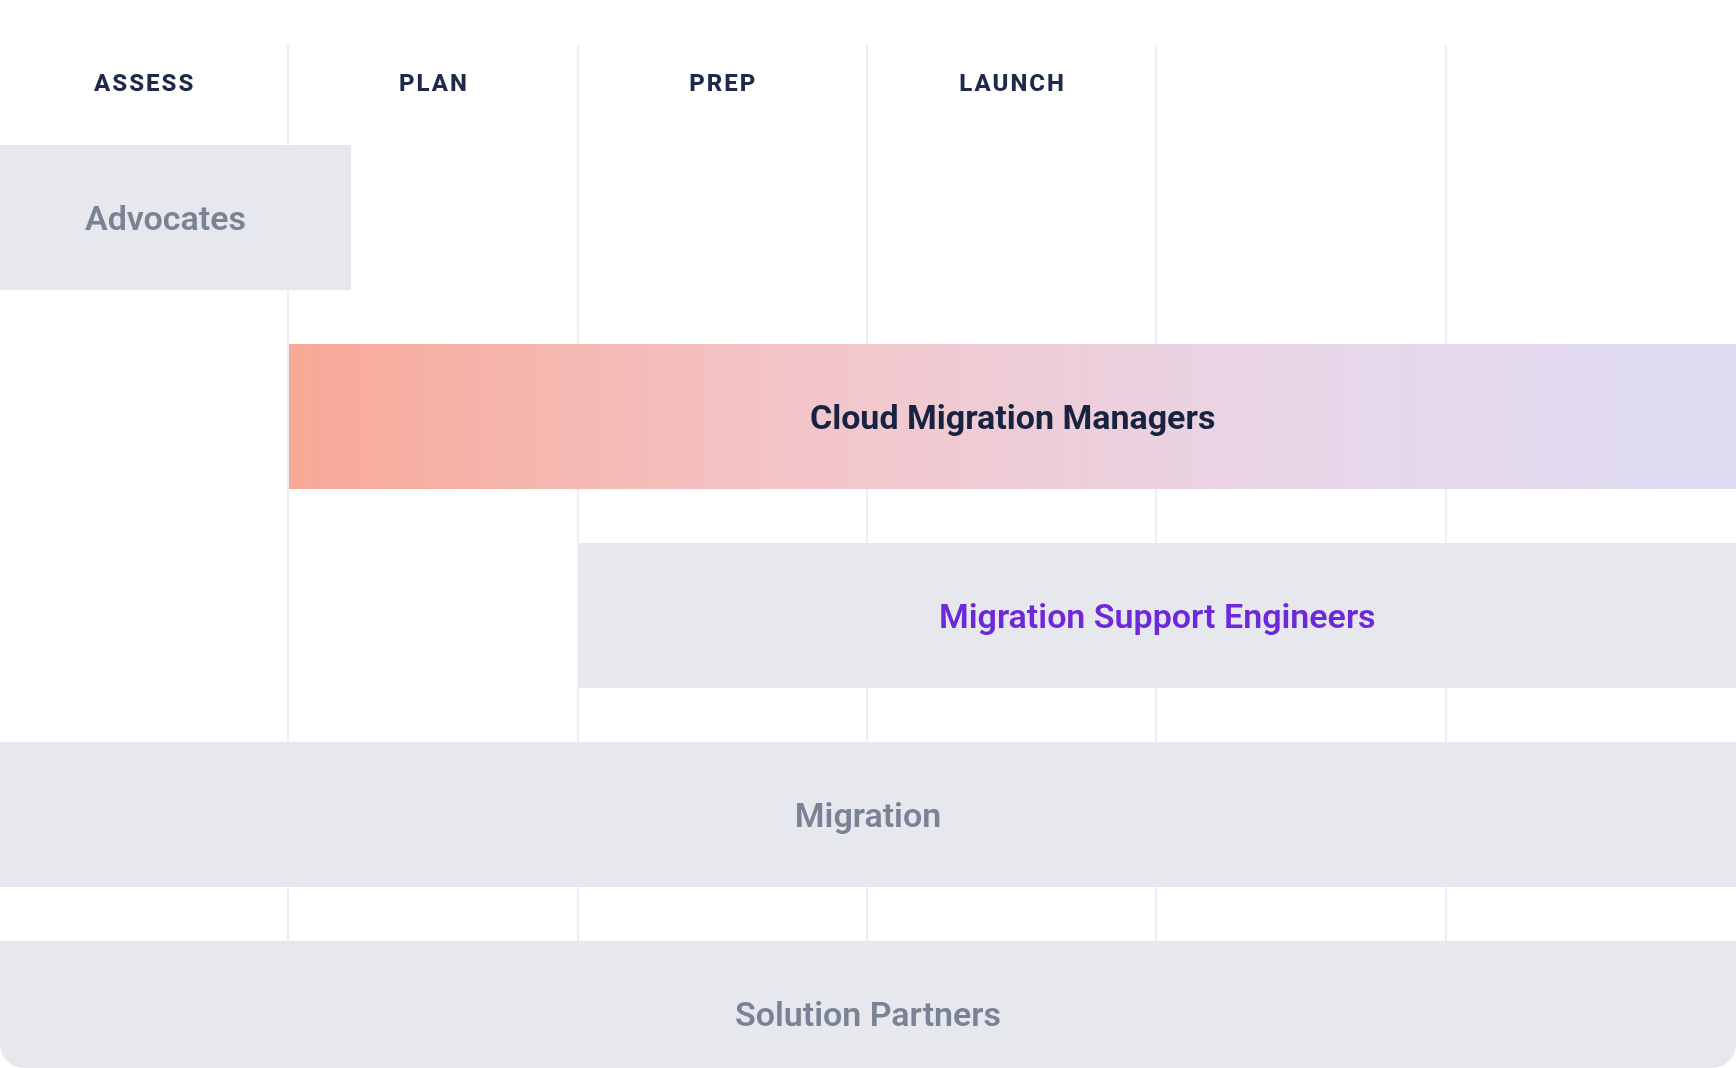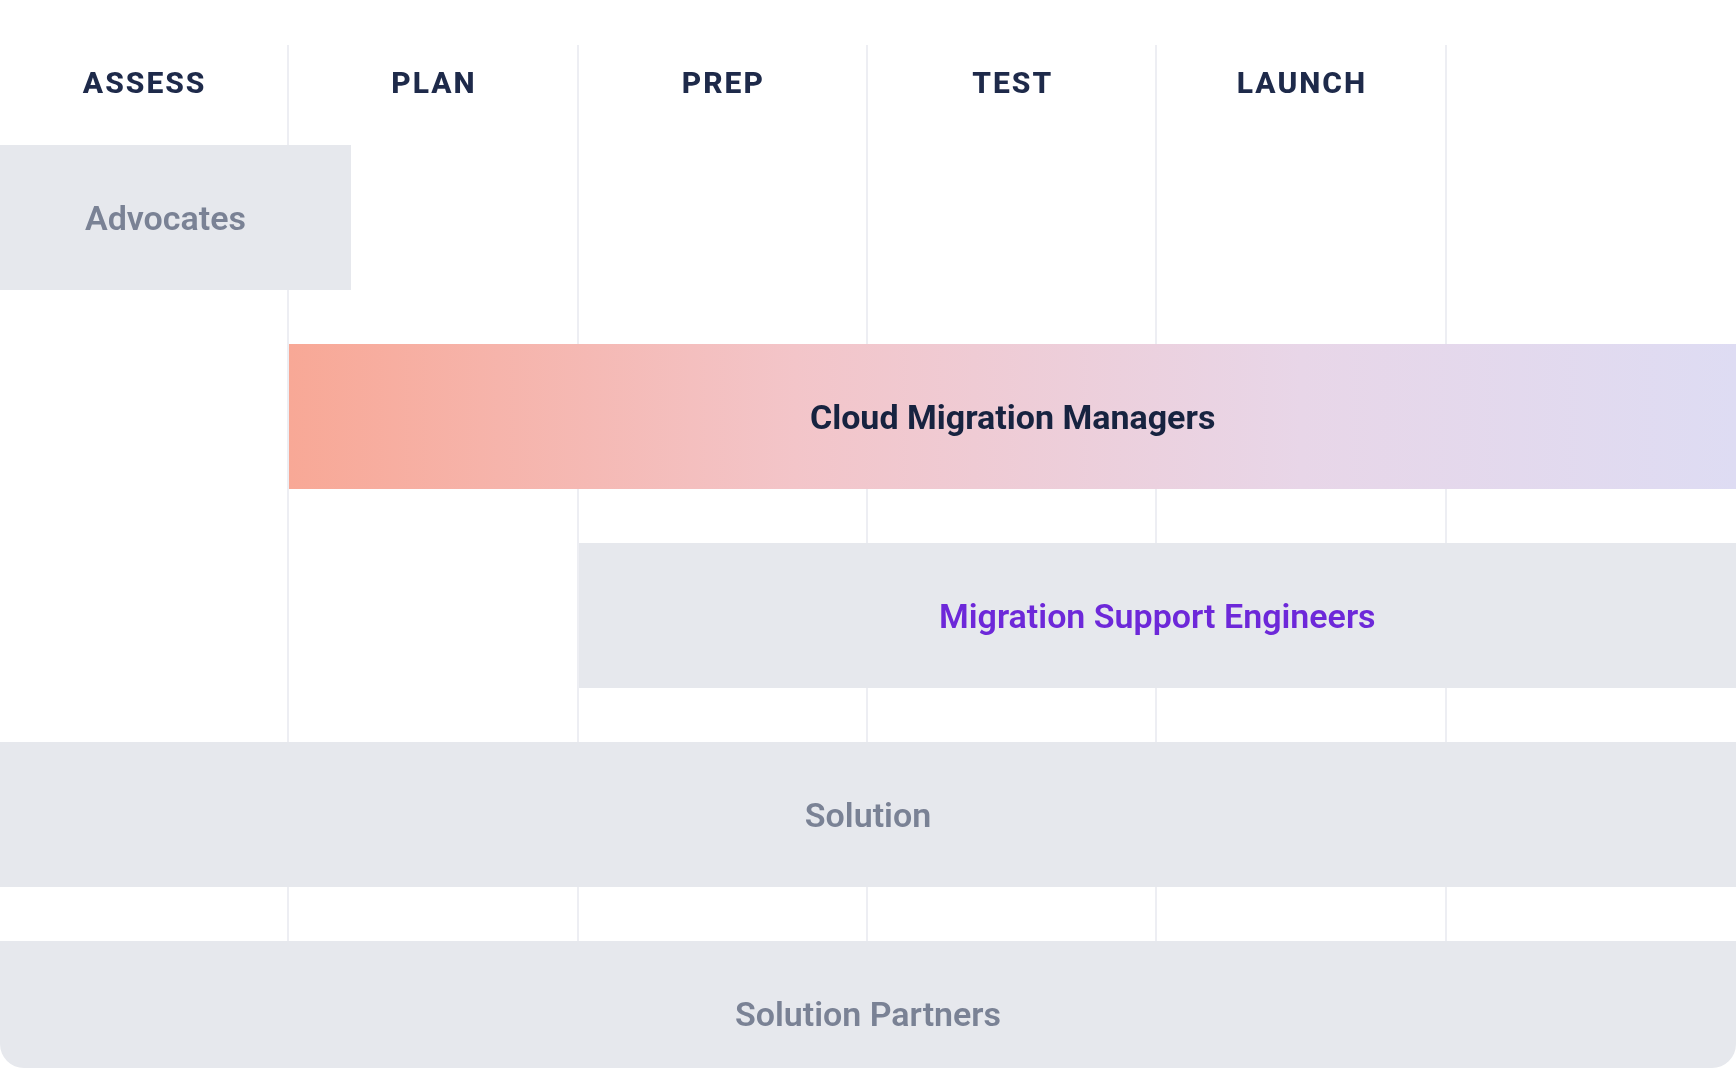--- a/index.html
+++ b/index.html
@@ -27,21 +27,21 @@
       grid-template-columns: repeat(6, 1fr);
       width: 100%;
       height: 75px;
       position: relative;
       z-index: 5;
     }
     .header-cell {
       display: flex;
       align-items: center;
       justify-content: center;
-      font-size: 30px;
+      font-size: 24px;
       font-weight: 800;
       letter-spacing: 2px;
       color: #1e2a4a;
       text-transform: uppercase;
     }
     .grid-lines {
       position: absolute;
       top: 45px;
       left: 0;
       width: 100%;
@@ -126,35 +126,34 @@
     <div class="grid-line"></div>
     <div class="grid-line"></div>
     <div class="grid-line"></div>
     <div class="grid-line"></div>
   </div>
 
   <div class="header-row">
     <div class="header-cell">ASSESS</div>
     <div class="header-cell">PLAN</div>
     <div class="header-cell">PREP</div>
-    <div class="header-cell">TEST</div>
     <div class="header-cell">LAUNCH</div>
   </div>
 
   <div class="bars-container">
     <div class="bar-row">
       <div class="bar bar-advocates">Advocates</div>
     </div>
     <div class="bar-row">
       <div class="bar bar-cmm">Cloud Migration Managers</div>
     </div>
     <div class="bar-row">
       <div class="bar bar-mse">Migration Support Engineers</div>
     </div>
     <div class="bar-row">
-      <div class="bar bar-community">Solution</div>
+      <div class="bar bar-community">Migration</div>
     </div>
     <div class="bar-row">
       <div class="bar bar-partners">Solution Partners</div>
     </div>
   </div>
 
 </div>
 
 </body></html>

